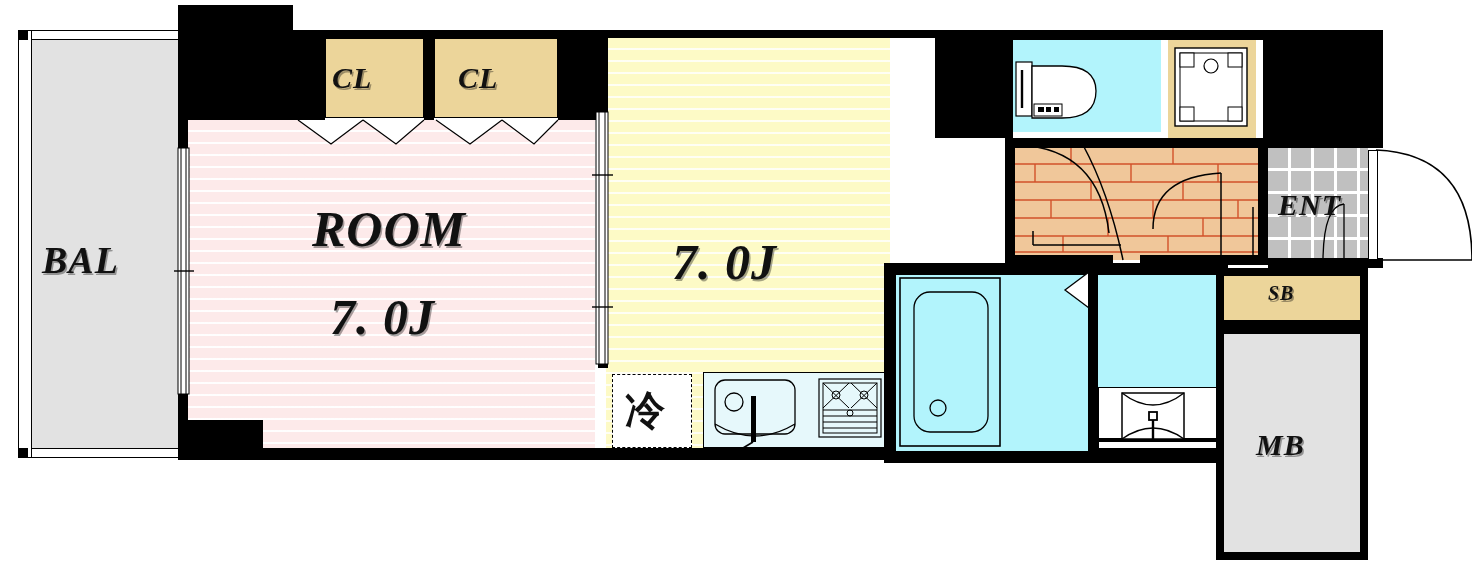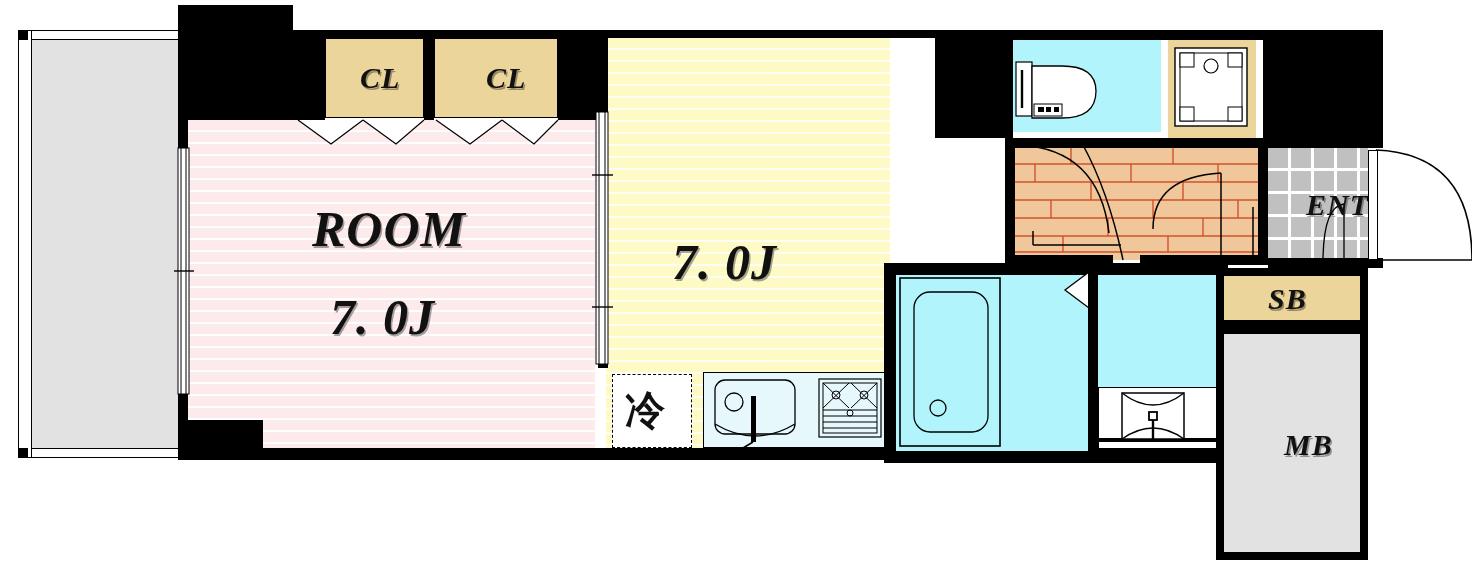--- a/index.html
+++ b/index.html
@@ -36,38 +36,39 @@
 
   .wall{background:#000000;}
   .thin{border:1px solid #000;}
 
   
   .lbl{position:absolute;font-style:italic;font-weight:bold;color:#111;
        text-shadow:1.5px 1.5px 0 rgba(0,0,0,.35);white-space:nowrap;
        font-family:"Liberation Serif", serif;letter-spacing:1px;}
   .lbl-xl{font-size:50px;}
   .lbl-lg{font-size:38px;}
-  .lbl-md{font-size:30px;margin-left:28px;}
-  .lbl-sm{font-size:30px;}
+  .lbl-md{font-size:30px;}
+  .lbl-sm{font-size:20px;}
   .lbl-jp{font-style:normal;font-weight:bold;font-size:40px;text-shadow:none;
           font-family:"DejaVu Sans", sans-serif;}
 
   svg{display:block;position:absolute;overflow:visible;}
 </style>
 </head>
 <body>
 
 <div id="plan">
 
   <div class="abs f-bal thin" style="left:18px;top:30px;width:165px;height:428px;"></div>
   <div class="abs f-white thin" style="left:18px;top:30px;width:165px;height:10px;"></div>
   <div class="abs f-white thin" style="left:18px;top:448px;width:165px;height:10px;"></div>
   <div class="abs f-white thin" style="left:18px;top:30px;width:14px;height:428px;"></div>
   <div class="abs f-black" style="left:18px;top:30px;width:10px;height:10px;"></div>
   <div class="abs f-black" style="left:18px;top:448px;width:10px;height:10px;"></div>
+  <div class="lbl lbl-lg" style="left:42px;top:238px;">BAL</div>
 
   <div class="abs f-room tex-room" style="left:183px;top:120px;width:412px;height:338px;"></div>
 
   <div class="abs wall" style="left:178px;top:5px;width:115px;height:115px;"></div>
   <div class="abs wall" style="left:178px;top:120px;width:10px;height:30px;"></div>
   <div class="abs wall" style="left:178px;top:392px;width:10px;height:28px;"></div>
   <div class="abs wall" style="left:178px;top:420px;width:85px;height:40px;"></div>
   <div class="abs wall" style="left:263px;top:448px;width:335px;height:12px;"></div>
   <div class="abs wall" style="left:293px;top:30px;width:32px;height:90px;"></div>
   <div class="abs wall" style="left:424px;top:36px;width:10px;height:84px;"></div>

